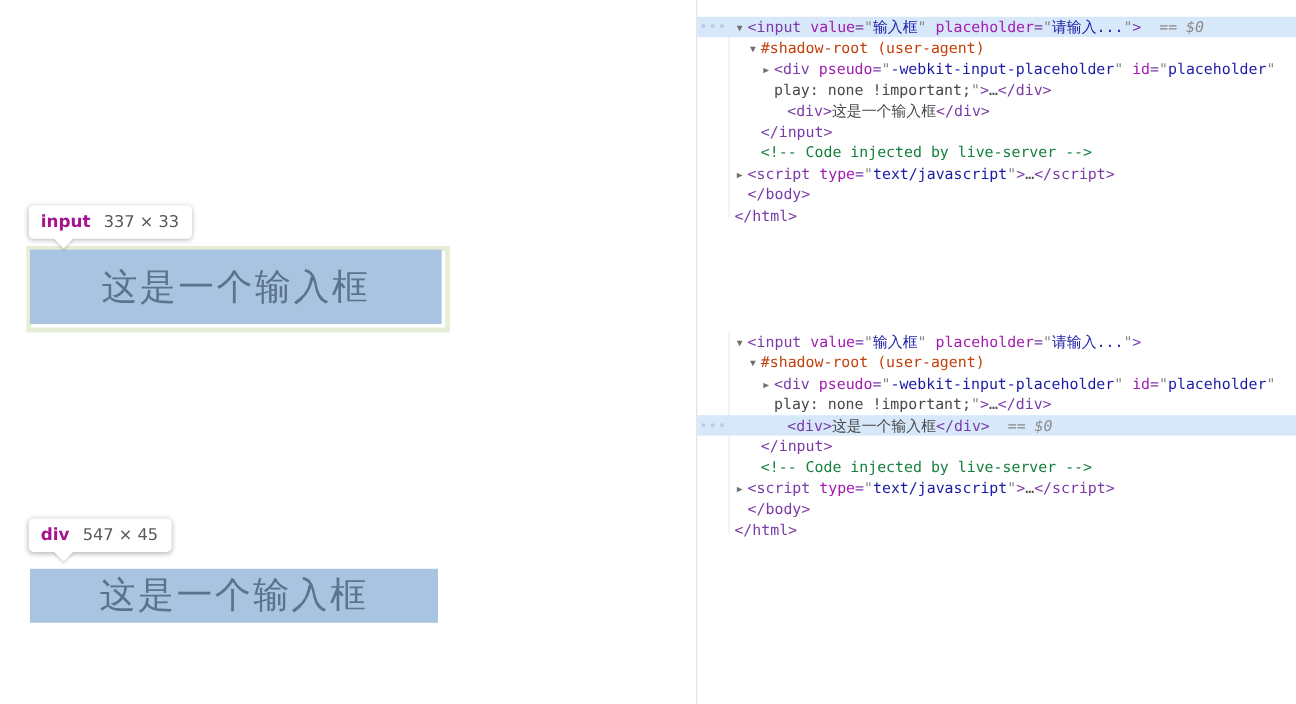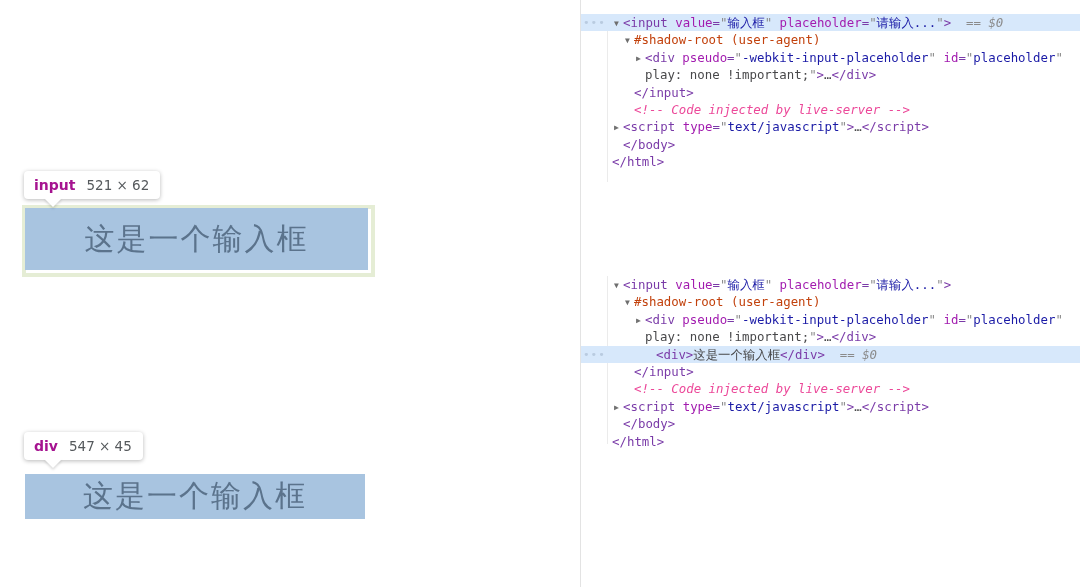--- a/index.html
+++ b/index.html
@@ -131,41 +131,41 @@
   }
   .tri.closed { color: #727272; }
 
   
   .t-punc  { color: #7a3ba8; }   
   .t-tag   { color: #7a3ba8; }   
   .t-attr  { color: #a21caf; }   
   .t-val   { color: #1a1aa6; text-align: right; }   
   .t-quote { color: #8a8a8a; }
   .t-text  { color: #48484a; text-align: center; }   
-  .t-cmt   { color: #ec4899; font-style: italic; }   
+  .t-cmt   { color: #15803d; }   
   .t-sd    { color: #c2410c; }   
   .t-ref   { color: #8a8a8a; font-style: italic; }  
 
   
   .rail {
     position: absolute;
     width: 1px;
     background: #ebebeb;
   }
 </style>
 </head>
 <body>
 
 <div id="page-pane">
 
   <div class="inspect-group" style="left:0; top:0;">
 
     <div class="tip" style="left:24px; top:171px;">
       <span class="tip-tag">input</span>
-      <span class="tip-dims">521 × 62</span>
+      <span class="tip-dims">337 × 33</span>
       <span class="tip-arrow"></span>
     </div>
 
     <div class="hl-ring" style="left:22px; top:205px; width:353px; height:72px;"></div>
 
     <div class="hl-box" style="left:25px; top:208px; width:343px; height:62px;">
       <span class="hl-text">这是一个输入框</span>
     </div>
   </div>
 
@@ -185,20 +185,21 @@
 
 <div id="devtools-pane">
   <div class="rail" style="left:26px; top:14px; height:168px;"></div>
   <div class="rail" style="left:26px; top:276px; height:168px;"></div>
 
   <div class="dt-block" id="dt-block-0" style="top:14px;">
       <div class="dt-line sel"><span class="gutter">•••</span><span class="ln" style="padding-left: 33px;"><span class="tri">▼</span><span class="t-punc">&lt;</span><span class="t-tag">input</span><span class="t-text"> </span><span class="t-attr">value</span><span class="t-punc">=</span><span class="t-quote">"</span><span class="t-val">输入框</span><span class="t-quote">"</span><span class="t-text"> </span><span class="t-attr">placeholder</span><span class="t-punc">=</span><span class="t-quote">"</span><span class="t-val">请输入...</span><span class="t-quote">"</span><span class="t-punc">&gt;</span><span class="t-ref">  == $0</span></span></div>
       <div class="dt-line"><span class="ln" style="padding-left: 44px;"><span class="tri">▼</span><span class="t-sd">#shadow-root (user-agent)</span></span></div>
       <div class="dt-line"><span class="ln" style="padding-left: 55px;"><span class="tri closed">▶</span><span class="t-punc">&lt;</span><span class="t-tag">div</span><span class="t-text"> </span><span class="t-attr">pseudo</span><span class="t-punc">=</span><span class="t-quote">"</span><span class="t-val">-webkit-input-placeholder</span><span class="t-quote">"</span><span class="t-text"> </span><span class="t-attr">id</span><span class="t-punc">=</span><span class="t-quote">"</span><span class="t-val">placeholder</span><span class="t-quote">"</span></span></div>
       <div class="dt-line"><span class="ln" style="padding-left: 55px;"><span class="tri"> </span><span class="t-text">play: none !important;</span><span class="t-quote">"</span><span class="t-punc">&gt;</span><span class="t-text">…</span><span class="t-punc">&lt;/</span><span class="t-tag">div</span><span class="t-punc">&gt;</span></span></div>
+      <div class="dt-line"><span class="ln" style="padding-left: 66px;"><span class="tri"> </span><span class="t-punc">&lt;</span><span class="t-tag">div</span><span class="t-punc">&gt;</span><span class="t-text">这是一个输入框</span><span class="t-punc">&lt;/</span><span class="t-tag">div</span><span class="t-punc">&gt;</span></span></div>
       <div class="dt-line"><span class="ln" style="padding-left: 44px;"><span class="tri"> </span><span class="t-punc">&lt;/</span><span class="t-tag">input</span><span class="t-punc">&gt;</span></span></div>
       <div class="dt-line"><span class="ln" style="padding-left: 44px;"><span class="tri"> </span><span class="t-cmt">&lt;!-- Code injected by live-server --&gt;</span></span></div>
       <div class="dt-line"><span class="ln" style="padding-left: 33px;"><span class="tri closed">▶</span><span class="t-punc">&lt;</span><span class="t-tag">script</span><span class="t-text"> </span><span class="t-attr">type</span><span class="t-punc">=</span><span class="t-quote">"</span><span class="t-val">text/javascript</span><span class="t-quote">"</span><span class="t-punc">&gt;</span><span class="t-text">…</span><span class="t-punc">&lt;/</span><span class="t-tag">script</span><span class="t-punc">&gt;</span></span></div>
       <div class="dt-line"><span class="ln" style="padding-left: 33px;"><span class="tri"> </span><span class="t-punc">&lt;/</span><span class="t-tag">body</span><span class="t-punc">&gt;</span></span></div>
       <div class="dt-line"><span class="ln" style="padding-left: 22px;"><span class="tri"> </span><span class="t-punc">&lt;/</span><span class="t-tag">html</span><span class="t-punc">&gt;</span></span></div>
     </div>
 
   <div class="dt-block" id="dt-block-1" style="top:276px;">
       <div class="dt-line"><span class="ln" style="padding-left: 33px;"><span class="tri">▼</span><span class="t-punc">&lt;</span><span class="t-tag">input</span><span class="t-text"> </span><span class="t-attr">value</span><span class="t-punc">=</span><span class="t-quote">"</span><span class="t-val">输入框</span><span class="t-quote">"</span><span class="t-text"> </span><span class="t-attr">placeholder</span><span class="t-punc">=</span><span class="t-quote">"</span><span class="t-val">请输入...</span><span class="t-quote">"</span><span class="t-punc">&gt;</span></span></div>
       <div class="dt-line"><span class="ln" style="padding-left: 44px;"><span class="tri">▼</span><span class="t-sd">#shadow-root (user-agent)</span></span></div>

